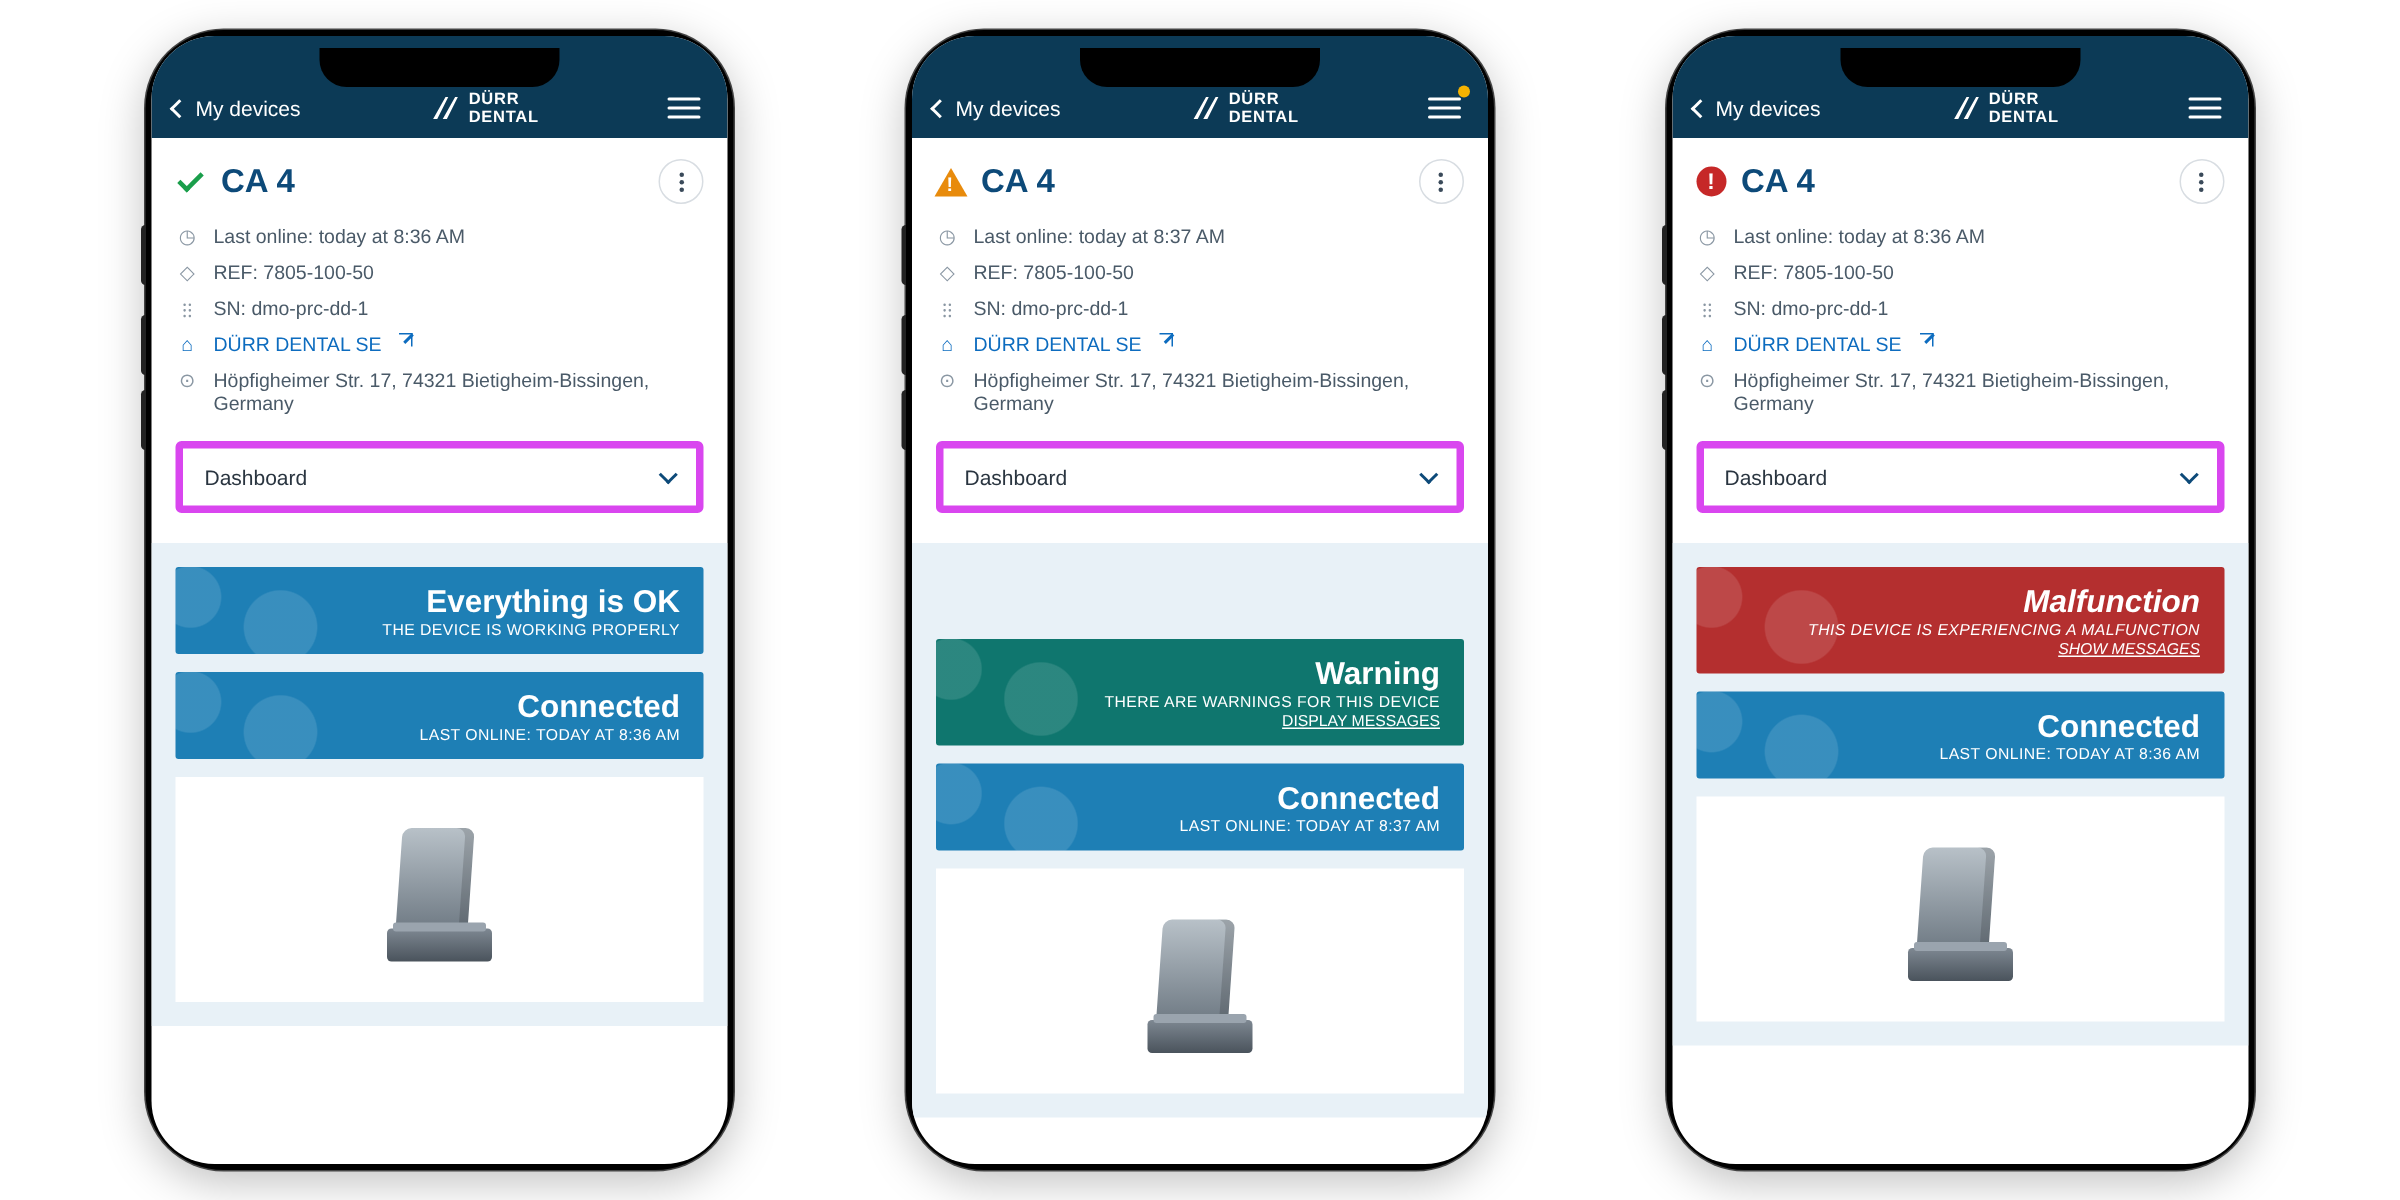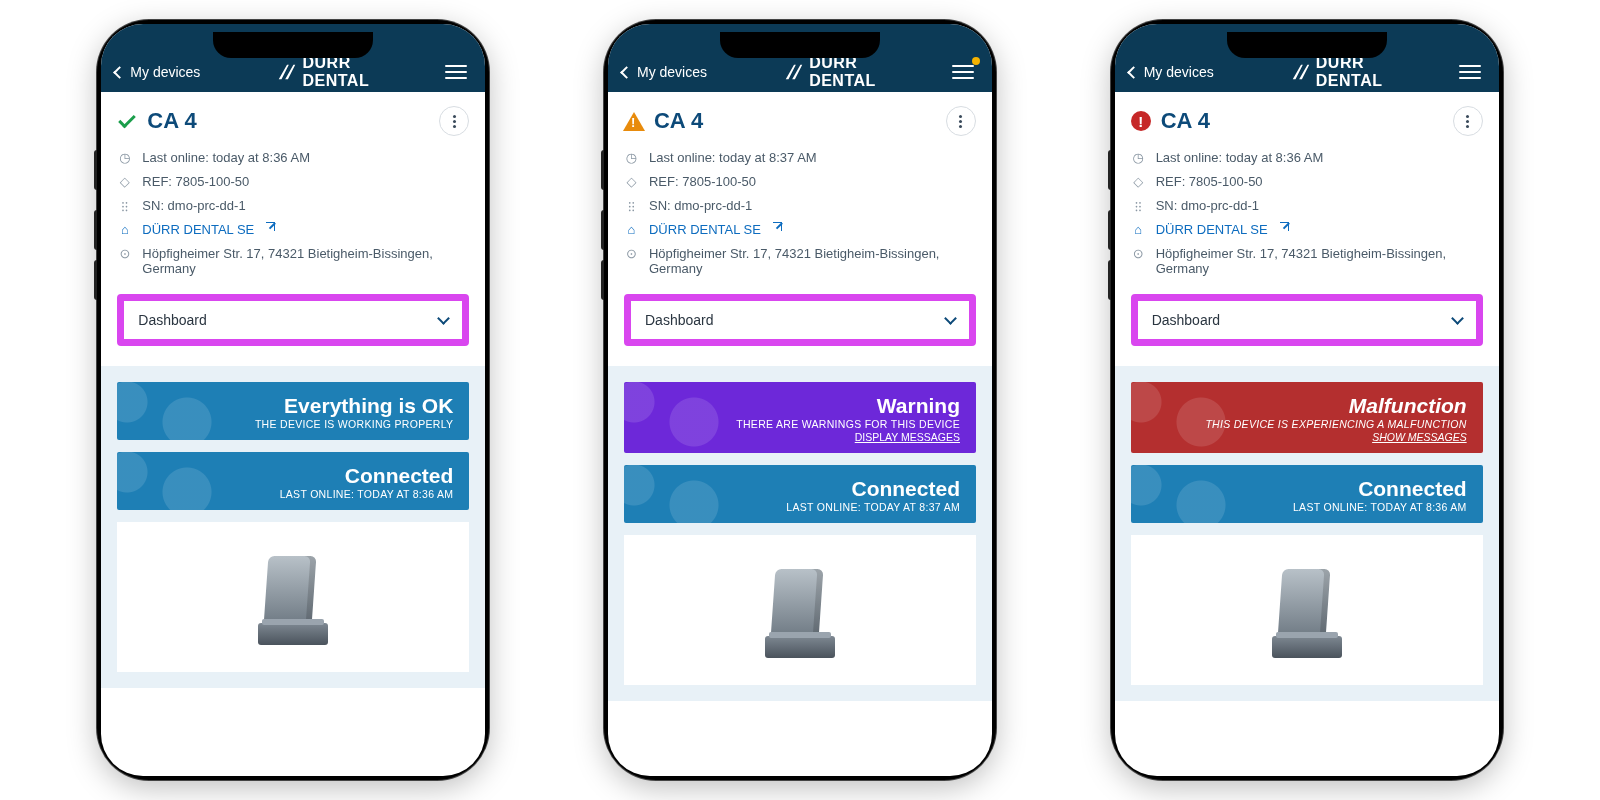--- a/index.html
+++ b/index.html
@@ -50,21 +50,21 @@
     color: #fff;
     height: 68px;
     padding: 28px 14px 0;
     display: flex;
     align-items: center;
     justify-content: space-between;
     position: relative;
   }
   .back { display:flex; align-items:center; gap:6px; font-size:14px; cursor:pointer; }
   .chev-left { width:9px; height:9px; border-left:2px solid #fff; border-bottom:2px solid #fff; transform:rotate(45deg); }
-  .logo { display:flex; align-items:center; gap:4px; font-size:16px; letter-spacing:.5px; }
+  .logo { display:flex; align-items:center; gap:4px; font-size:11px; letter-spacing:.5px; }
   .logo svg { width:22px; height:22px; }
   .logo .brand-top{font-weight:700;}
   .logo .brand-bot{font-weight:700;}
   .menu-btn { width:26px; position:relative; cursor:pointer; }
   .menu-btn .bars{ width:22px; }
   .menu-btn .bars div{ height:2px; background:#fff; margin:4px 0; border-radius:1px;}
   .menu-btn .dot{
     position:absolute; top:-4px; right:-2px;
     width:8px; height:8px; border-radius:50%;
     background:#f5b301;
@@ -82,35 +82,35 @@
   .kebab span{width:3px;height:3px;background:#3a4a5a;border-radius:50%;}
   .meta { margin-top:14px; display:flex; flex-direction:column; gap:9px; }
   .meta-row { display:flex; align-items:flex-start; gap:10px; font-size:13px; color:#4a5a68; }
   .meta-row .ico { width:15px; height:15px; flex-shrink:0; color:#8a97a3; display:flex;align-items:center;justify-content:center;}
   .meta-row.link { color:#0d6cbf; }
   .meta-row.link .ico{color:#0d6cbf;}
   .ext{width:9px;height:9px;border:1.5px solid currentColor;border-left:none;border-bottom:none;position:relative;margin-left:2px;display:inline-block;}
   .ext::after{content:"";position:absolute;right:-1px;top:-1px;width:8px;height:1.5px;background:currentColor;transform:rotate(-45deg);transform-origin:right;}
   .select {
     margin-top:18px;
-    border:7px solid #d946ef;
+    border:5px solid #d946ef;
     border-radius:4px;
     padding:11px 14px;
     display:flex; justify-content:space-between; align-items:center;
     font-size:14px; color:#2a3540; cursor:pointer;
   }
   .chev-down{width:9px;height:9px;border-right:2px solid #0d4a79;border-bottom:2px solid #0d4a79;transform:rotate(45deg);margin-top:-4px;}
   .cards-wrap{ background:#e8f1f7; margin:20px -16px 0; padding:16px; display:flex; flex-direction:column; gap:12px;}
   .card{
     color:#fff; padding:12px 16px 10px; border-radius:2px;
     text-align:right; position:relative; overflow:hidden;
     min-height:58px;
   }
   .card.ok{background:#1e7fb5;}
-  .card.warn{background:#6d28d9;}
+  .card.warn{background:#0f766e;margin-top:48px;}
   .card.mal{background:#b42f2f;font-style:italic;}
   .card.conn{background:#1e7fb5;}
   .card h2{font-size:21px;font-weight:700;line-height:1.1;}
   .card .sub{font-size:10.5px;letter-spacing:.3px;margin-top:1px;}
   .card .link-sub{font-size:10.5px;text-decoration:underline;margin-top:1px;display:block;}
   .card::before{
     content:""; position:absolute; left:-20px; top:-20px; width:180px; height:120px;
     background:
      radial-gradient(circle at 30px 40px, rgba(255,255,255,.12) 20px, transparent 21px),
      radial-gradient(circle at 90px 60px, rgba(255,255,255,.12) 24px, transparent 25px);

